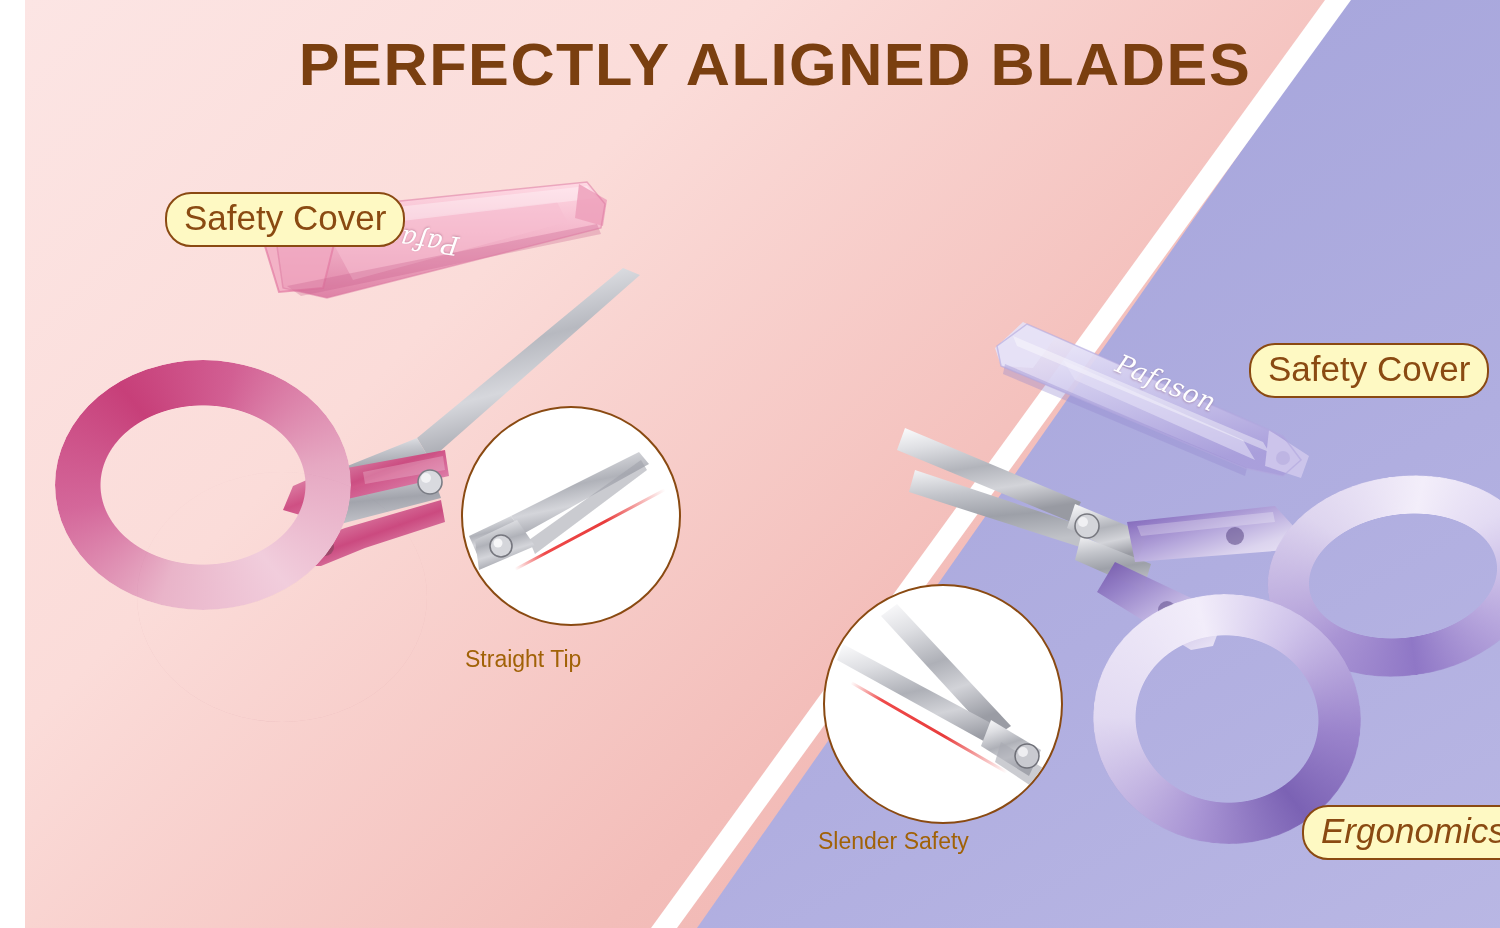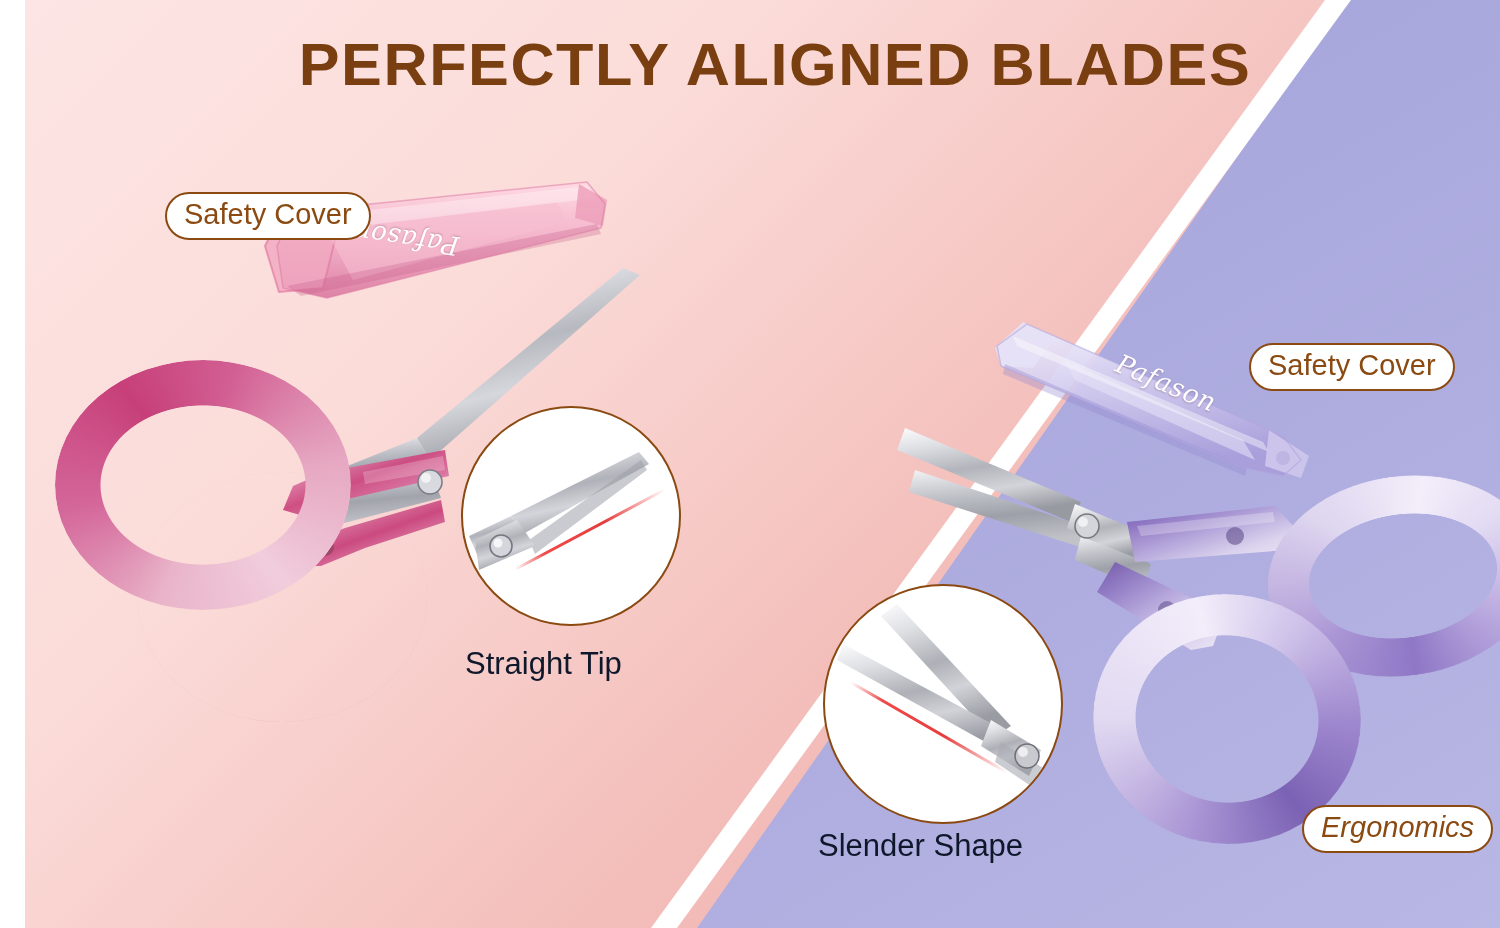--- a/index.html
+++ b/index.html
@@ -41,35 +41,35 @@
     letter-spacing:1.5px;
     color:#7a3f10;
     font-family:"Liberation Sans",sans-serif;
     white-space:nowrap;
     transform:scaleX(1.02);
   }
 
   
   .pill{
     position:absolute;
-    background:#ffffff;
+    background:#fef9c3;
     border:2.5px solid #8a4a12;
     border-radius:26px;
     color:#8a4a12;
-    font-size:29px;
+    font-size:35px;
     padding:5px 17px 7px 17px;
     white-space:nowrap;
     line-height:1.1;
     z-index:40;
     text-align:center;
   }
   .plainlabel{
     position:absolute;
-    color:#0f172a;
-    font-size:31px;
+    color:#a16207;
+    font-size:23px;
     white-space:nowrap;
     z-index:40;
   }
 
   
   .inset{
     position:absolute;
     border-radius:50%;
     background:#ffffff;
     border:2px solid #8a4a12;
@@ -395,18 +395,18 @@
 
       <polygon points="166,134 216,164 204,190 156,160" fill="url(#insSteel2)"></polygon>
       <polygon points="176,156 218,182 206,200 170,176" fill="#a8aab2" opacity="0.6"></polygon>
 
       <circle cx="202" cy="170" r="12" fill="#c9cad0"></circle>
       <circle cx="202" cy="170" r="12" fill="none" stroke="#6f7078" stroke-width="1.6"></circle>
       <circle cx="198" cy="166" r="5" fill="#eeeef1"></circle>
     </svg>
     <div class="redline" style="left:14px;top:140px;width:180px;transform:rotate(30deg);transform-origin:center;"></div>
   </div>
-  <div class="plainlabel" style="left:793px;top:828px;">Slender Shape</div>
+  <div class="plainlabel" style="left:793px;top:828px;">Slender Safety</div>
 
   <div class="pill" style="left:1224px;top:343px;">Safety Cover</div>
   <div class="pill" style="left:1277px;top:805px;font-style:italic;">Ergonomics</div>
 
 </div>
 
 </body></html>

